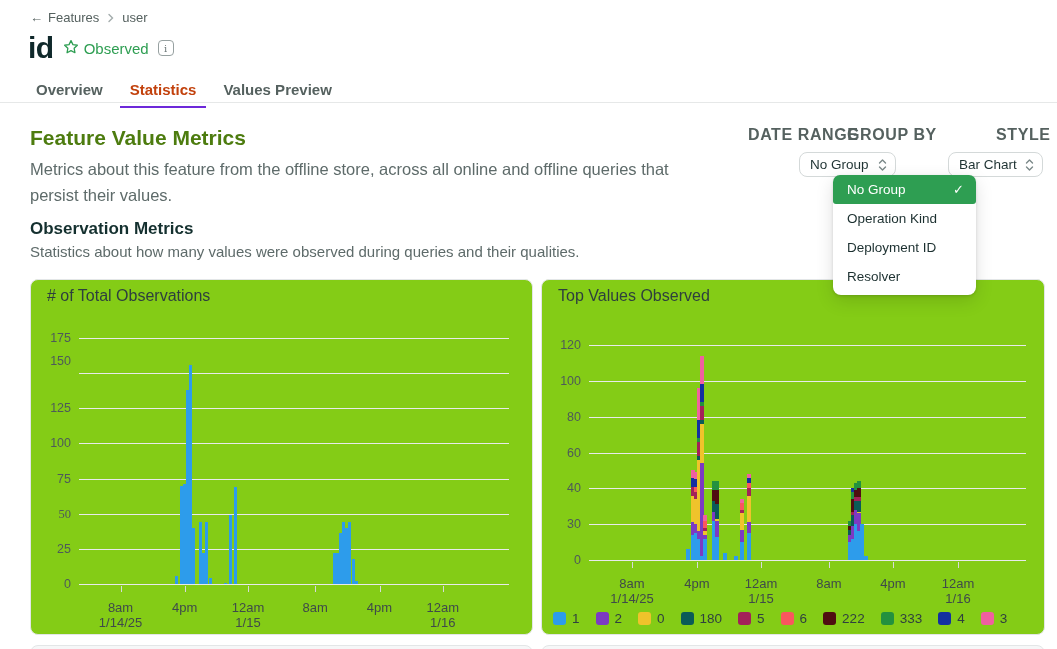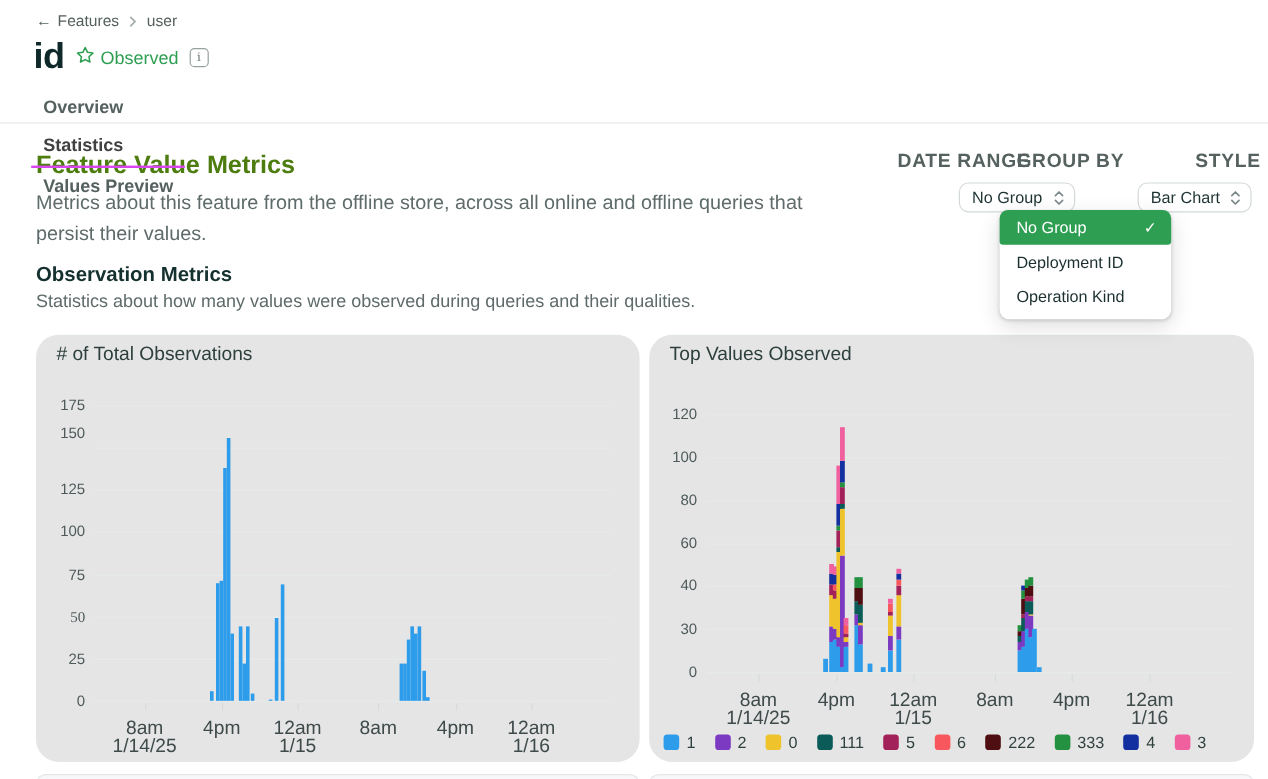--- a/index.html
+++ b/index.html
@@ -11,23 +11,23 @@
                 gap:7px; font-size:13px; color:#55615F; }
   .breadcrumb .back { display:flex; align-items:center; gap:5px; cursor:pointer; }
   .crumb-sep { display:flex; align-items:center; }
   .header-row { position:absolute; top:31px; left:28px; display:flex; align-items:center; gap:9px; }
   .page-title { font-size:30px; font-weight:700; color:#0F282A; letter-spacing:-0.5px; }
   .primary-badge { display:flex; align-items:center; gap:5px; color:#2E9E52; font-size:15px; }
   .info-icon { width:16px; height:16px; border:1px solid #97A1A1; border-radius:4px;
                display:inline-flex; align-items:center; justify-content:center;
                font-size:10px; color:#6B7676; font-family:"DejaVu Serif", serif; }
 
-  .tabs { position:absolute; top:81px; left:26px; display:flex; gap:7px; z-index:2;flex-direction:column; }
+  .tabs { position:absolute; top:81px; left:26px; display:flex; gap:7px; z-index:2; }
   .tab { padding:0 10px 8px 10px; font-size:15px; font-weight:600; color:#55615F; cursor:pointer; }
-  .tab.active { color:#404040; border-bottom:2px solid #d946ef; }
+  .tab.active { color:#c2410c; border-bottom:2px solid #6d28d9; }
   .tab-divider { position:absolute; top:102px; left:0; right:0; height:1px; background:#E6E8E8; }
 
   
   .section-heading { position:absolute; top:126px; left:30px; font-size:21px; font-weight:700; color:#4d7c0f; }
   .section-desc { position:absolute; top:157px; left:30px; width:660px; font-size:16.5px;
                   line-height:1.55; color:#5E6B6A; }
   .sub-heading { position:absolute; top:219px; left:30px; font-size:17px; font-weight:700; color:#14302F; }
   .sub-desc { position:absolute; top:243px; left:30px; font-size:15px; font-weight:500; color:#5E6B6A; }
 
   
@@ -44,33 +44,33 @@
   .menu { position:absolute; top:175px; left:833px; width:143px; background:#fff;
           border-radius:8px; box-shadow:0 1px 3px rgba(0,0,0,.14), 0 6px 18px rgba(0,0,0,.13);
           z-index:10; padding-bottom:4px; }
   .menu-item { display:flex; align-items:center; justify-content:space-between;
                padding:7px 12px 7px 14px; font-size:13.5px; color:#1C3030; cursor:pointer; }
   .menu-item.selected { background:#2E9E52; color:#fff; border-radius:7px 7px 3px 3px;
                         font-weight:500; }
   .menu-item .check { font-size:13px; }
 
   
-  .card { position:absolute; background:#e5e5e5; border:1px solid #E3E6E7; border-radius:19px; }
+  .card { position:absolute; background:#84cc16; border:1px solid #E3E6E7; border-radius:8px; }
   #card-observations { left:30px;  top:279px; width:503px; height:356px; }
   #card-top-values   { left:541px; top:279px; width:504px; height:356px; }
   .card-title { position:absolute; left:16px; top:7px; font-size:16px; font-weight:500; color:#2E3F3E; }
   .plot { position:absolute; }
   #plot1 { left:48px; top:58px; width:430px; height:246px; }
   #plot2 { left:47px; top:65px; width:437px; height:215px; }
   .gridline { position:absolute; left:0; right:0; height:1px; background:#E7EAEA; }
   .ylabel { position:absolute; left:-44px; width:36px; text-align:right; font-size:12.5px;
             color:#4E5A5A; line-height:16px; }
   .tickmark { position:absolute; top:100%; margin-top:2px; width:1px; height:6px; background:#D7DBDB; }
   .xlabel { position:absolute; top:100%; margin-top:16px; width:80px; text-align:center;
-            font-size:16px; color:#3F4A4A; line-height:15px; }
+            font-size:13px; color:#3F4A4A; line-height:15px; }
   .bar { position:absolute; z-index:1; }
 
   .legend { position:absolute; left:11px; top:331px; display:flex; align-items:center; gap:16px; }
   .legend-item { display:flex; align-items:center; gap:6px; font-size:13.5px; color:#2F403F; }
   .swatch { width:13px; height:13px; border-radius:3px; display:inline-block; }
 
   
   .card-sliver { position:absolute; top:645px; height:20px; background:#F6F7F8;
                  border:1px solid #E3E6E7; border-radius:8px; }
   #sliver-left  { left:30px;  width:503px; }
@@ -140,24 +140,27 @@
       </svg>
   </div>
 </div>
 
 <div class="menu">
   <div class="menu-item selected">
     <span>No Group</span>
     <span class="check">✓</span>
   </div>
   <div class="menu-item">
+    <span>Operation Kind</span>
+  </div>
+  <div class="menu-item">
     <span>Deployment ID</span>
   </div>
   <div class="menu-item">
-    <span>Operation Kind</span>
+    <span>Resolver</span>
   </div>
 </div>
 
 <div class="card" id="card-observations">
   <div class="card-title"># of Total Observations</div>
   <div class="plot" id="plot1">
       <div class="gridline" style="top: 246px;"></div>
       <div class="ylabel" style="top: 238px;">0</div>
       <div class="gridline" style="top: 210.857px;"></div>
       <div class="ylabel" style="top: 202.857px;">25</div>
@@ -366,21 +369,21 @@
       <div class="legend-item">
         <span class="swatch" style="background: rgb(124, 58, 195);"></span>
         <span>2</span>
       </div>
       <div class="legend-item">
         <span class="swatch" style="background: rgb(239, 195, 43);"></span>
         <span>0</span>
       </div>
       <div class="legend-item">
         <span class="swatch" style="background: rgb(11, 91, 88);"></span>
-        <span>111</span>
+        <span>180</span>
       </div>
       <div class="legend-item">
         <span class="swatch" style="background: rgb(163, 33, 89);"></span>
         <span>5</span>
       </div>
       <div class="legend-item">
         <span class="swatch" style="background: rgb(249, 87, 94);"></span>
         <span>6</span>
       </div>
       <div class="legend-item">

